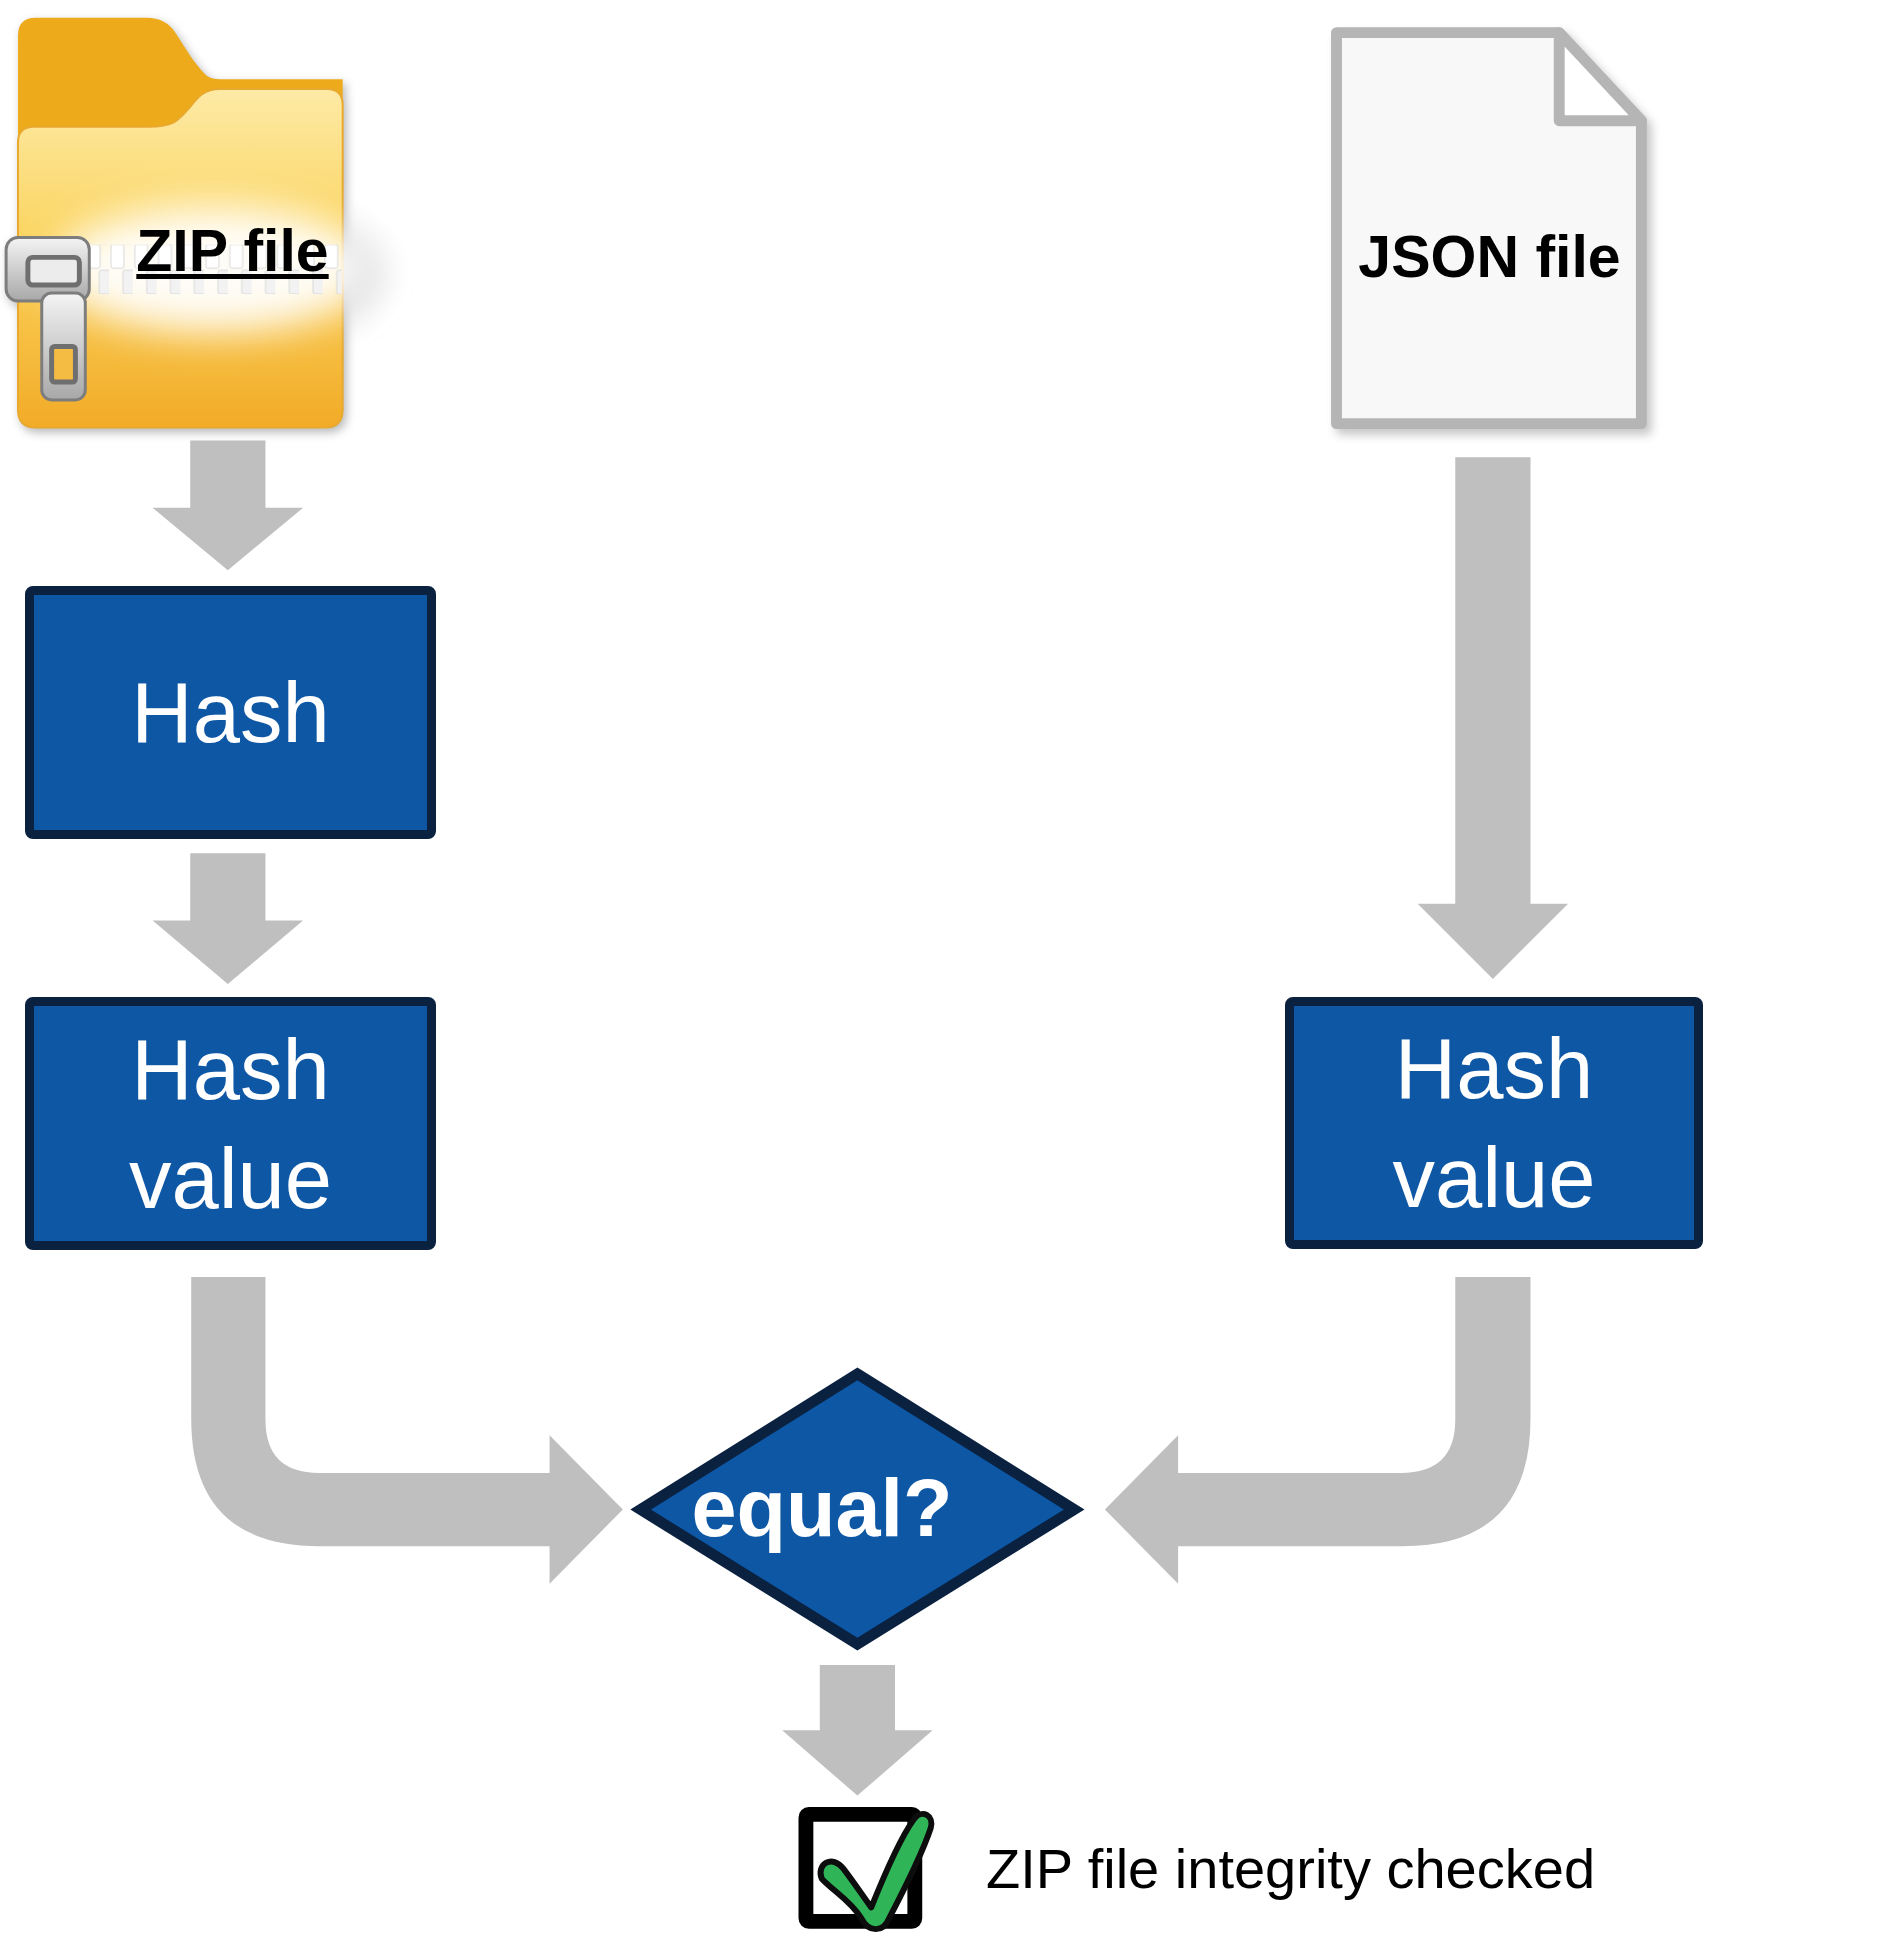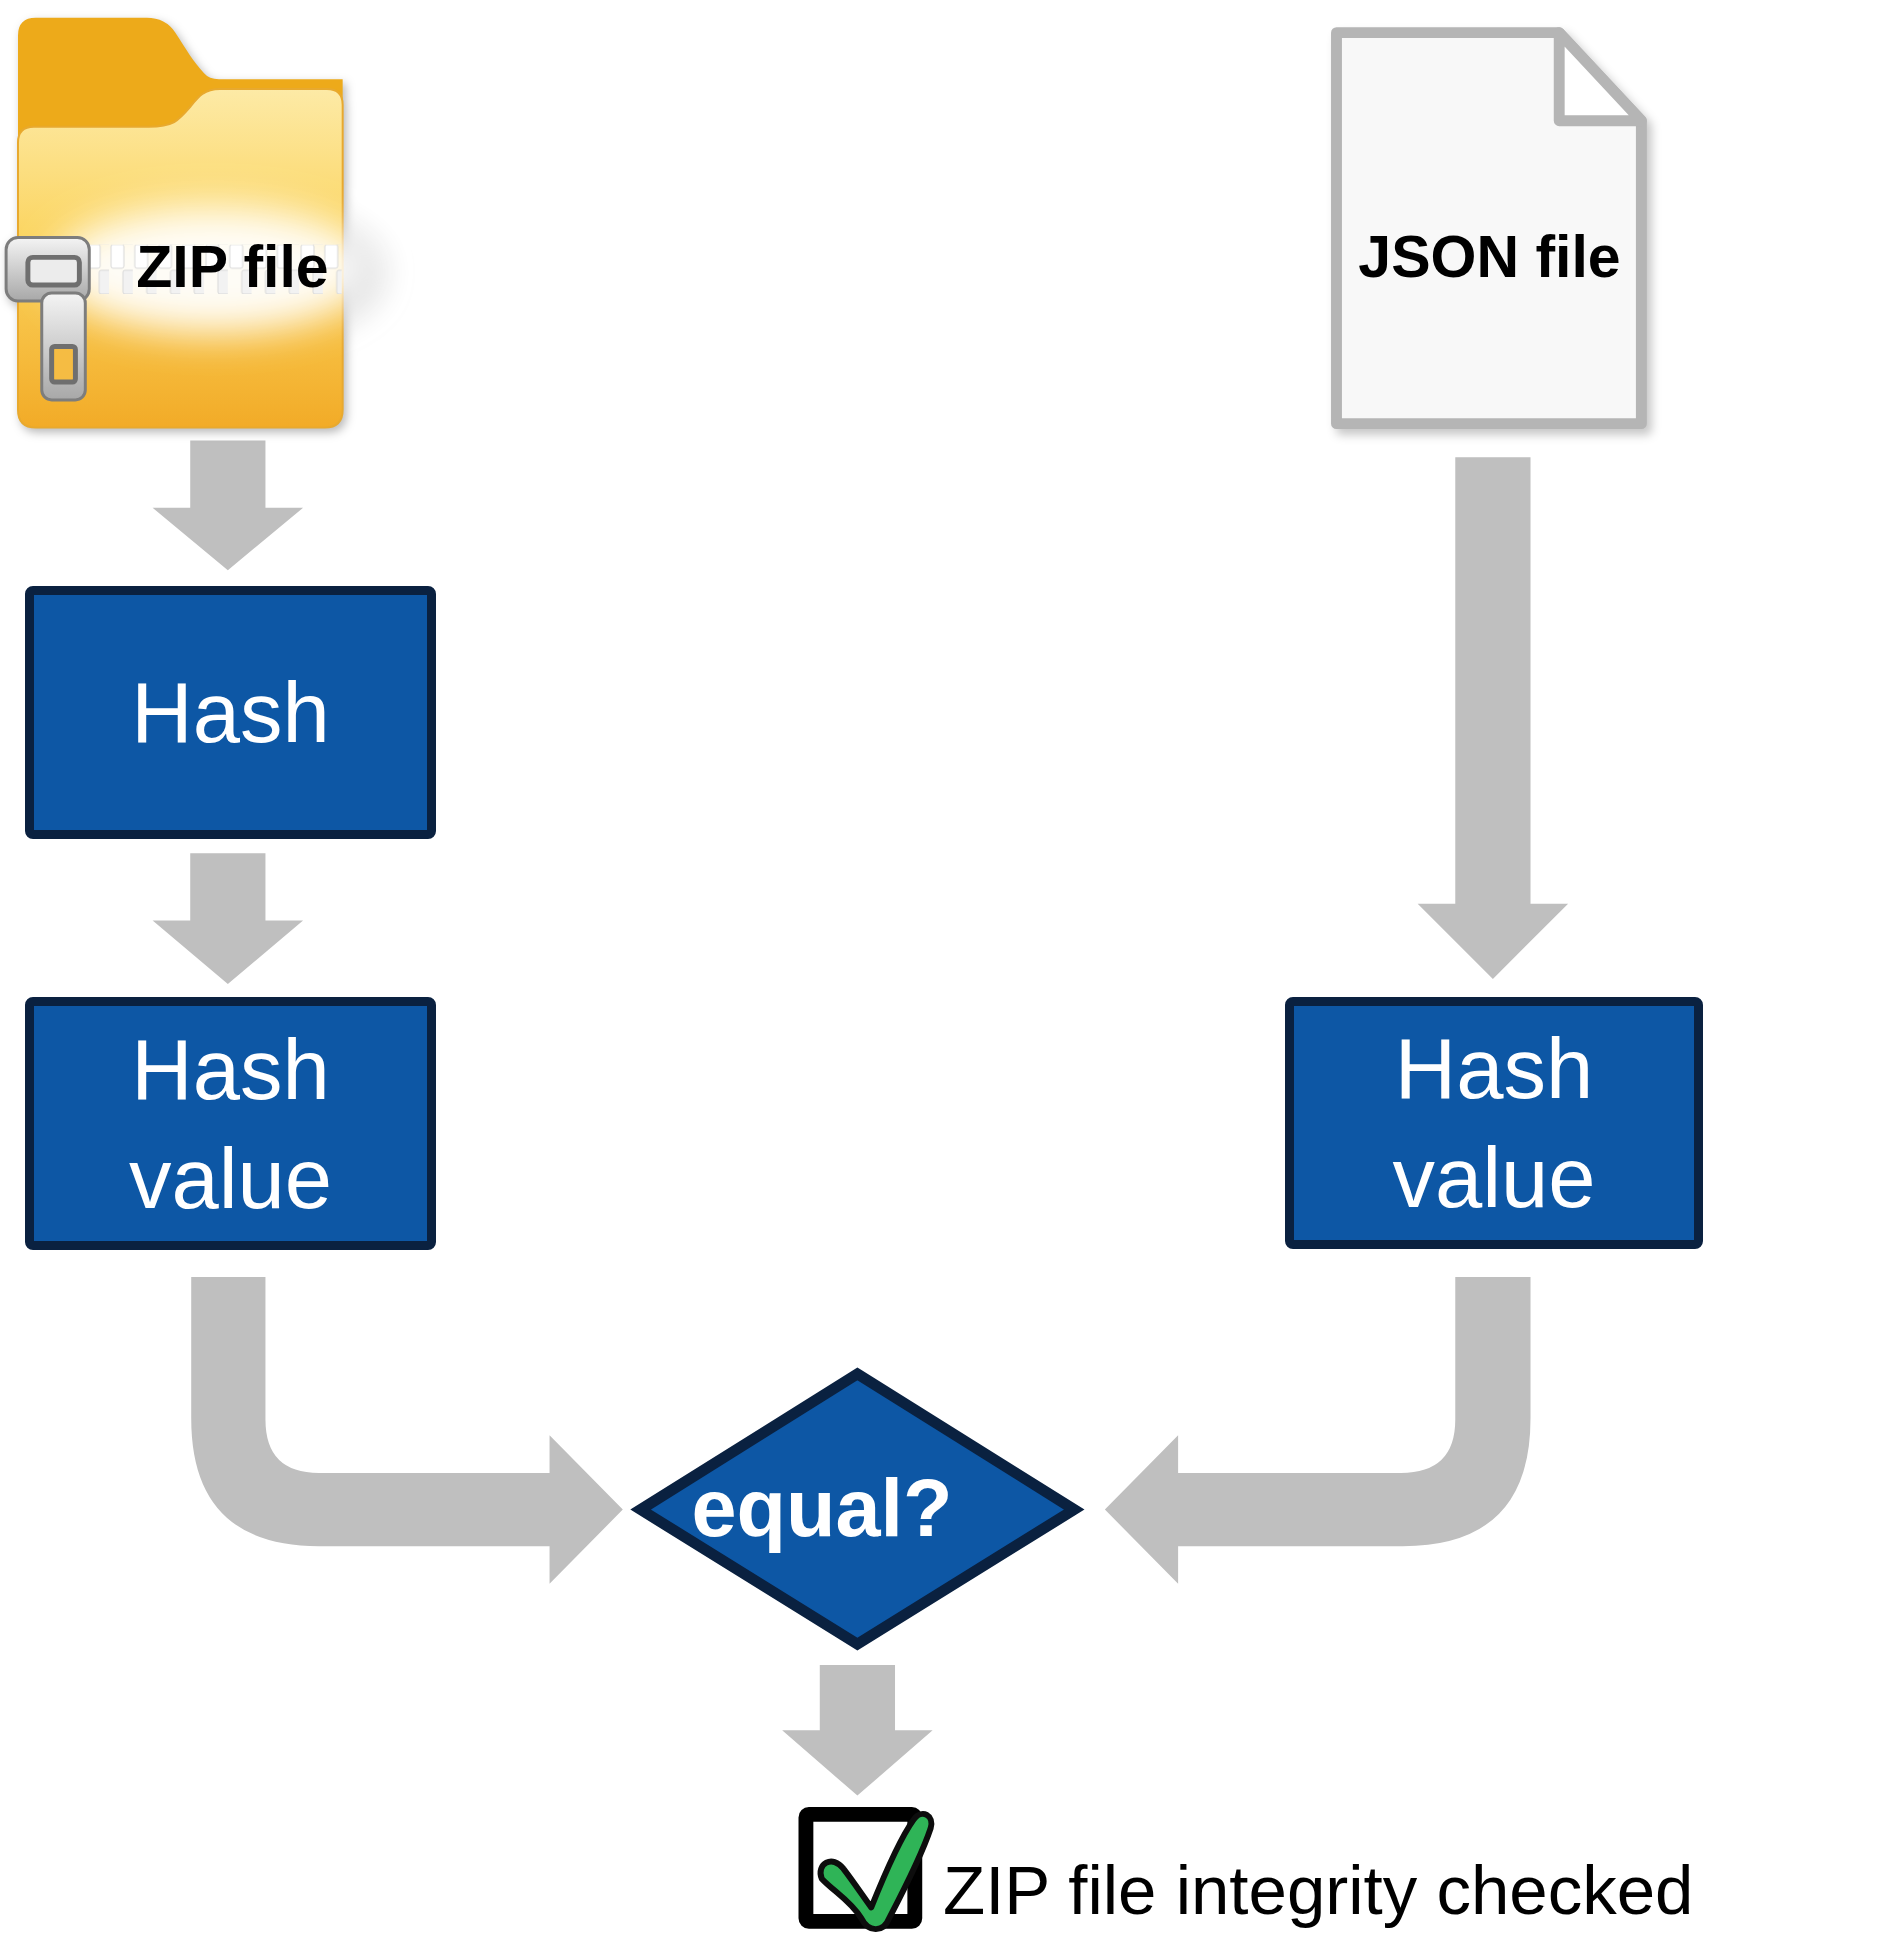--- a/index.html
+++ b/index.html
@@ -31,36 +31,36 @@
   .folder-group{filter:drop-shadow(3px 4px 5px rgba(0,0,0,.28));}
 
   .page-group{filter:drop-shadow(5px 6px 5px rgba(0,0,0,.22));}
   .page{fill:var(--page-fill);stroke:var(--page-border);stroke-width:11;stroke-linejoin:round;}
   .page-fold{fill:#ffffff;stroke:var(--page-border);stroke-width:11;stroke-linejoin:round;}
 
   .checkbox-box{fill:#ffffff;stroke:#000000;stroke-width:15;}
   .check{fill:var(--check-green);stroke:#0d0d0d;stroke-width:6;stroke-linejoin:round;}
 
   .node-label{position:absolute;color:var(--label-dark);font-weight:bold;text-align:center;white-space:nowrap;}
-  .zip-file-label{left:84px;top:236px;width:297px;font-size:59px;line-height:63px;}
+  .zip-file-label{left:84px;top:220px;width:297px;font-size:59px;line-height:63px;text-decoration:underline;}
   .json-file-label{left:1337px;top:186px;width:305px;font-size:59px;line-height:63px;margin-top:40px;}
 
   .node.box{position:absolute;box-sizing:border-box;background:var(--node-fill);
     border:9px solid var(--node-border);border-radius:8px;
     display:flex;flex-direction:column;align-items:center;justify-content:center;
     color:var(--label-on-node);font-size:85px;line-height:109px;text-align:center;}
   .hash-algorithm{left:25px;top:586px;width:411px;height:253px;}
   .hash-value-left{left:25px;top:997px;width:411px;height:253px;}
   .hash-value-right{left:1285px;top:997px;width:418px;height:252px;}
 
   .decision-label{position:absolute;left:624px;top:1453px;width:396px;height:111px;
     display:flex;align-items:center;justify-content:center;
     color:var(--label-on-node);font-size:81px;font-weight:bold;white-space:nowrap;}
-  .result-label{position:absolute;left:943px;top:1824px;height:89px;line-height:89px;
-    color:var(--label-dark);font-size:69px;white-space:nowrap;margin-top:22px;}
+  .result-label{position:absolute;left:986px;top:1824px;height:89px;line-height:89px;
+    color:var(--label-dark);font-size:56px;white-space:nowrap;}
 </style>
 </head>
 <body>
 
 <div class="canvas">
 
   <svg class="layer" viewBox="0 0 1909 1973" xmlns="http://www.w3.org/2000/svg">
     <defs>
       <linearGradient id="gradFolder" x1="0" y1="0" x2="0" y2="1">
         <stop offset="0" stop-color="#fdeaa6"></stop>

